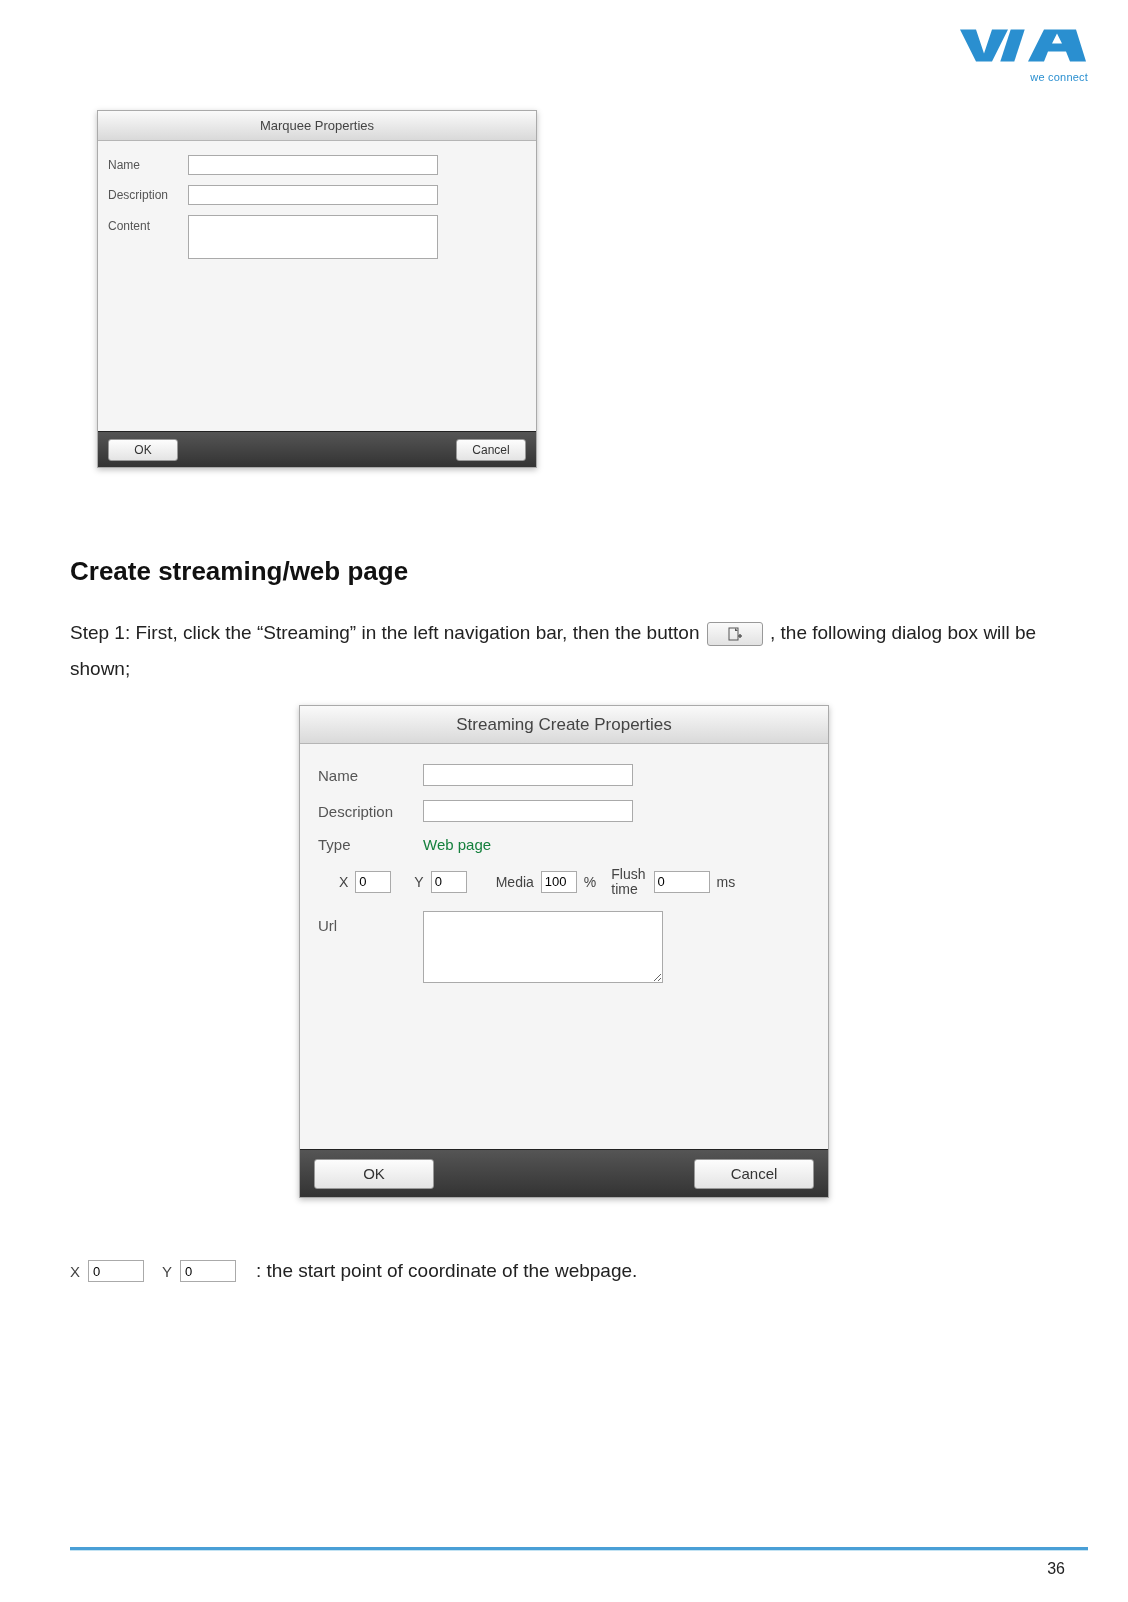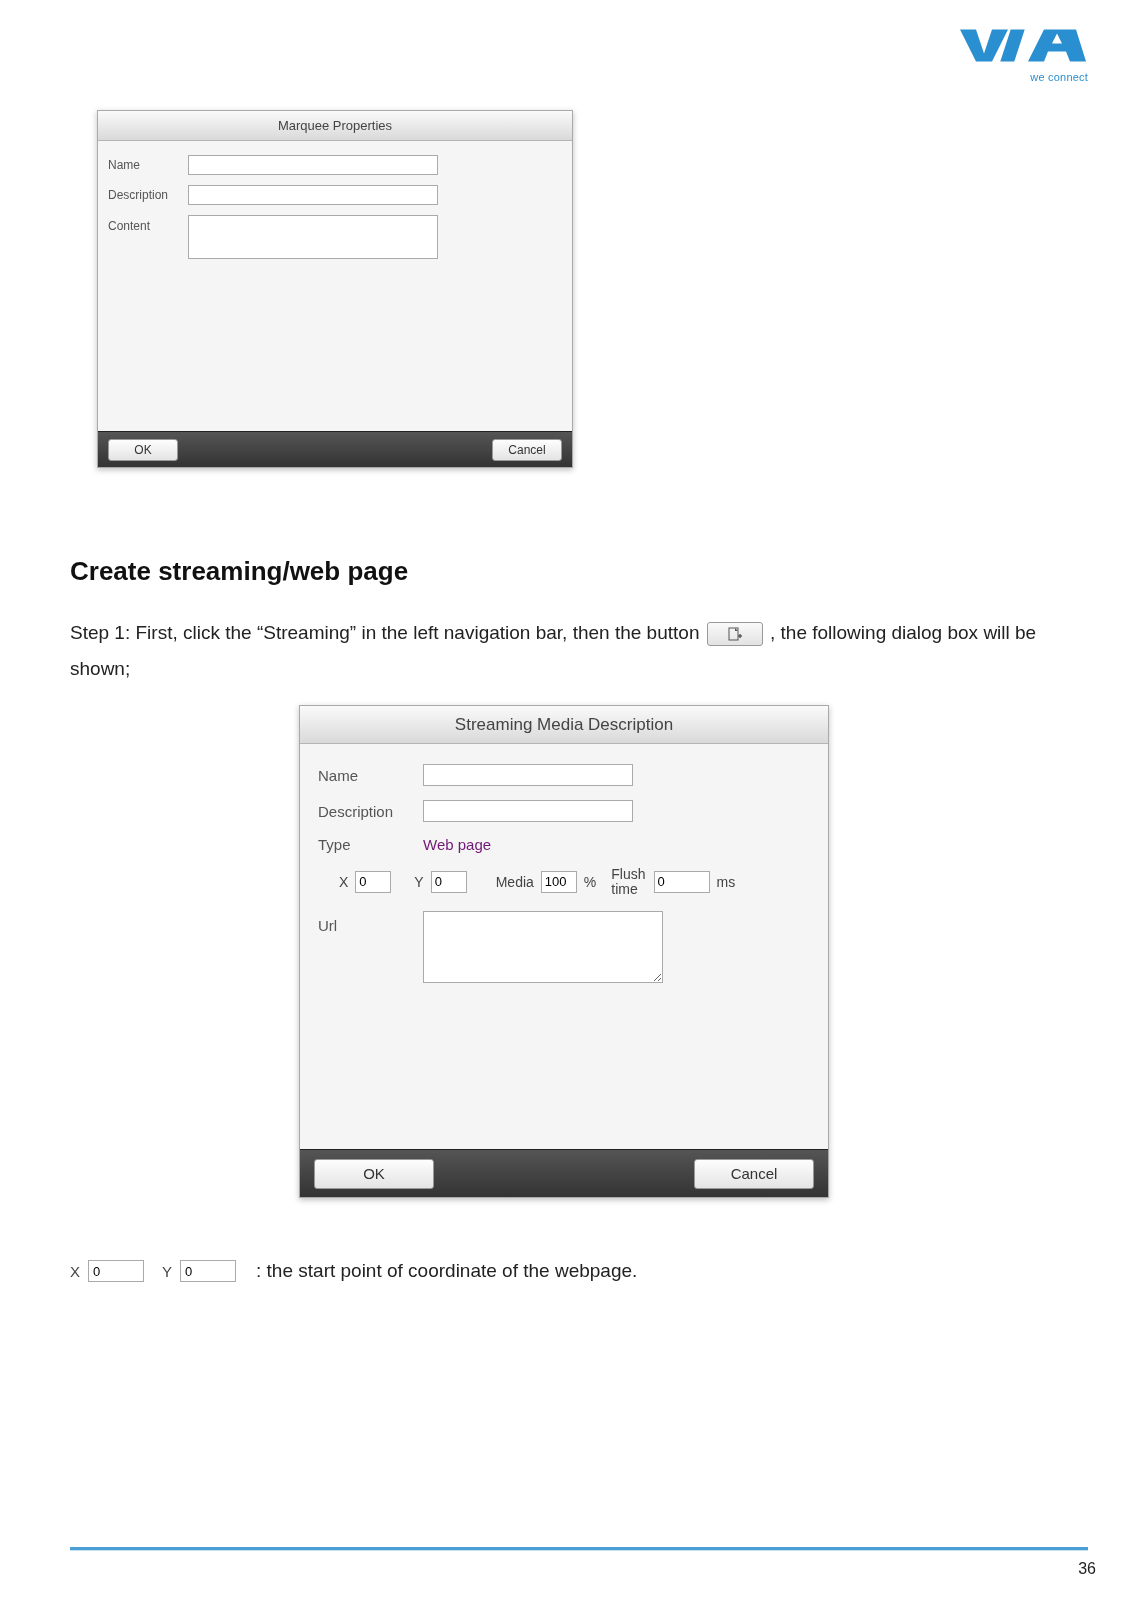--- a/index.html
+++ b/index.html
@@ -81,21 +81,21 @@
     background: linear-gradient(#fdfdfd,#e4e4e4);
     border: 1px solid #999;
     border-radius: 3px;
     font-size: 13px;
     color: #333;
     text-align: center;
     cursor: pointer;
   }
 
   
-  .dlg1 { width: 476px; margin-top: 80px; margin-left: 27px; }
+  .dlg1 { width: 440px; margin-top: 80px; margin-left: 27px; }
   .dlg1 .dialog-title { height: 30px; line-height: 30px; font-size: 13px; }
   .dlg1 .dialog-body { padding: 14px 18px 10px 10px; height: 290px; }
   .dlg1 .row { margin-bottom: 10px; }
   .dlg1 .lbl { width: 80px; font-size: 12px; }
   .dlg1 .inp { width: 250px; height: 20px; }
   .dlg1 .ta  { width: 250px; height: 44px; }
   .dlg1 .btnbar { height: 36px; }
   .dlg1 .btn { width: 70px; height: 22px; line-height: 18px; font-size: 12px; }
 
   
@@ -124,21 +124,21 @@
   }
   .inline-btn svg { position: absolute; top: 4px; left: 50%; transform: translateX(-50%); }
 
   
   .dlg2 { width: 530px; margin-top: 18px; }
   .dlg2 .dialog-title { height: 38px; line-height: 38px; font-size: 17px; }
   .dlg2 .dialog-body { padding: 20px 24px 10px 18px; height: 405px; }
   .dlg2 .row { margin-bottom: 14px; }
   .dlg2 .lbl { width: 105px; font-size: 15px; }
   .dlg2 .inp { width: 210px; }
-  .dlg2 .type-val { font-size: 15px; color: #701a75; }
+  .dlg2 .type-val { font-size: 15px; color: #15803d; }
   .dlg2 .coords { display: flex; align-items: center; gap: 4px; font-size: 14px; color: #444; flex-wrap: nowrap; padding-left: 18px;}
   .dlg2 .coords .slbl { padding: 0 3px; }
   .dlg2 .coords .sinp { border:1px solid #aaa; background:#fff; height:22px; width:36px; font-size:13px; padding: 1px 3px; }
   .dlg2 .coords .sinp-scale { width: 36px; }
   .dlg2 .coords .sinp-ft { width: 56px; }
   .dlg2 .flushlbl { display:inline-block; font-size:14px; line-height:1.05; text-align:left; padding: 0 4px 0 8px; }
   .dlg2 .ta2 { border:1px solid #aaa; background:#fff; width: 240px; height: 72px; }
   .dlg2 .btnbar { height: 48px; padding: 8px 14px; }
   .dlg2 .btn { width: 120px; height: 30px; line-height: 26px; font-size: 15px; }
 
@@ -162,21 +162,21 @@
     background: linear-gradient(to right, #2a8fd0, #2a8fd0);
     opacity: 0.85;
   }
   .footer-line::after {
     content:"";
     position:absolute; left:0; right:0; top:3px; height:1px; background:#b9dff2;
   }
   .page-num {
     position: absolute;
     bottom: 24px;
-    right: 32px;
+    right: 63px;
     font-size: 16px;
     color: #222;
   }
 </style>
 </head>
 <body>
 
 <div class="page">
 
   <div class="logo">
@@ -221,21 +221,21 @@
         <rect x="2" y="1" width="9" height="12" fill="none" stroke="#555" stroke-width="1"></rect>
         <path d="M8 1 L11 4 L8 4 Z" fill="#555"></path>
         <line x1="11" y1="9" x2="15" y2="9" stroke="#555" stroke-width="1.4"></line>
         <line x1="13" y1="7" x2="13" y2="11" stroke="#555" stroke-width="1.4"></line>
       </svg>
     </span>
     <span>, the following dialog box will be shown;</span>
   </div>
 
   <div class="dialog dlg2">
-    <div class="dialog-title">Streaming Media Description</div>
+    <div class="dialog-title">Streaming Create Properties</div>
     <div class="dialog-body">
       <div class="row">
         <div class="lbl">Name</div>
         <input class="inp" style="">
       </div>
       <div class="row">
         <div class="lbl">Description</div>
         <input class="inp" style="">
       </div>
       <div class="row">

